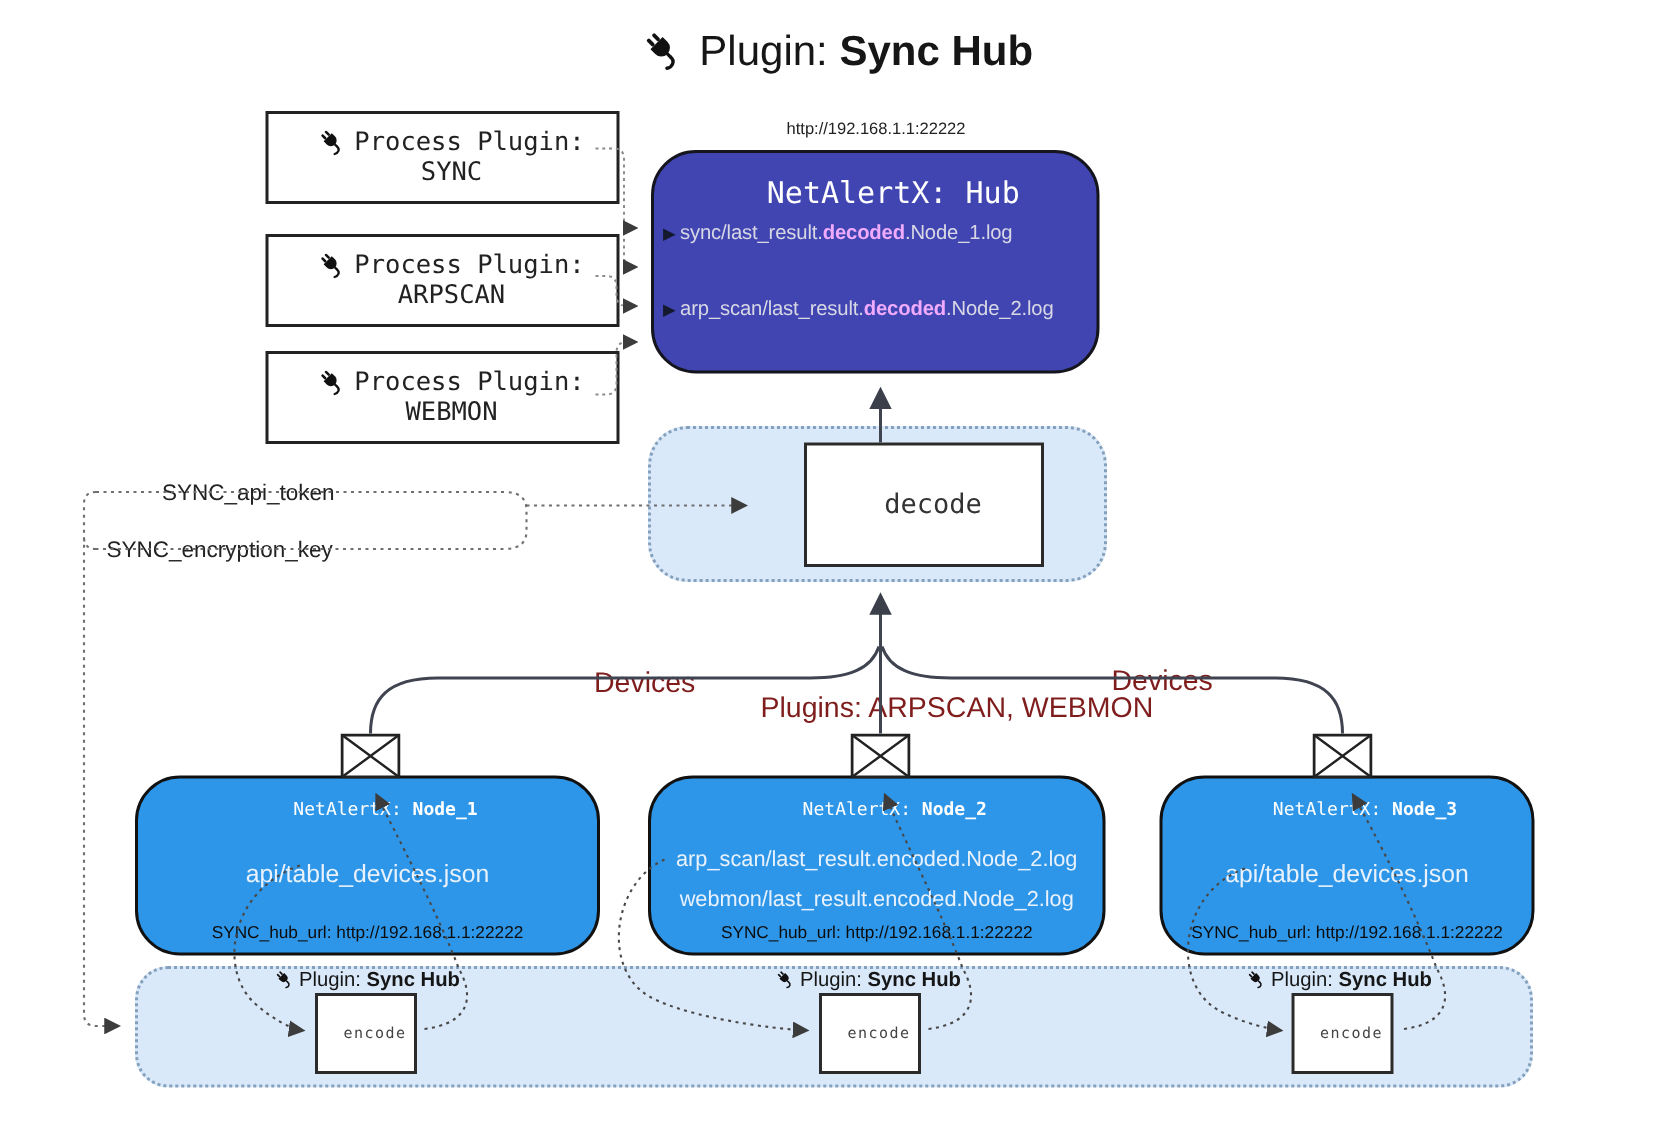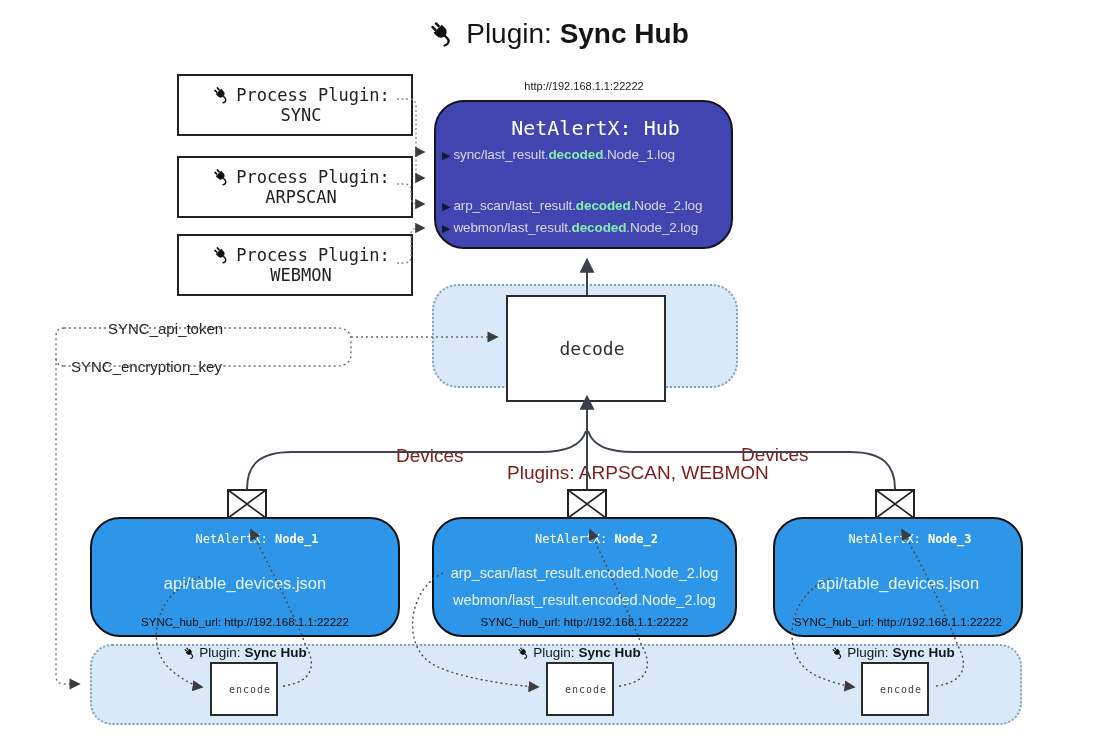--- a/index.html
+++ b/index.html
@@ -21,27 +21,27 @@
   .pbox .ic{margin-right:2px;}
 
   
   .hub-url{left:434px;top:80px;width:300px;text-align:center;font-size:11px;color:#222;z-index:3;}
   .hub{left:434px;top:100px;width:299px;height:149px;background:#4145b2;border:2px solid #15151d;
        border-radius:30px;z-index:1;box-sizing:border-box;}
   .hub-title{position:absolute;left:0;top:14px;width:100%;text-align:center;color:#fff;font-size:20px;}
   .hub-title b{font-weight:400;}
   .hub-line{position:absolute;left:6px;width:290px;white-space:nowrap;color:#d8d8e4;
             font-size:13.5px;letter-spacing:-0.1px;}
-  .hub-line b{color:#86efac;font-weight:700;}
+  .hub-line b{color:#f0abfc;font-weight:700;}
   .hub-line .tri{font-size:11px;color:#14192e;margin-right:3px;}
 
   
   .decode-wrap{left:432px;top:284px;width:306px;height:104px;background:#d9e9fa;
                border:2px dotted #84a0bd;border-radius:26px;z-index:1;box-sizing:border-box;}
-  .decode-box{left:506px;top:295px;width:160px;height:107px;background:#fff;border:2px solid #2b2b2b;
+  .decode-box{left:536px;top:295px;width:160px;height:83px;background:#fff;border:2px solid #2b2b2b;
               z-index:1;display:flex;align-items:center;justify-content:center;font-size:18px;color:#333;
               box-sizing:border-box;}
 
   
   .tok{background:#fff;padding:0 5px;font-size:15px;color:#222;z-index:3;white-space:nowrap;}
 
   
   .edge-label{background:#fff;padding:0 4px;font-size:19px;color:#7f1d1d;z-index:3;white-space:nowrap;}
 
   
@@ -122,21 +122,20 @@
         <span>Process Plugin:</span>
       </div>
     <div>WEBMON</div>
   </div>
 
   <div class="abs hub-url">http://192.168.1.1:22222</div>
   <div class="abs hub">
     <div class="hub-title mono"><span>NetAlertX:</span> <b>Hub</b></div>
     <div class="hub-line" style="top:45px"><span class="tri">▶</span><span>sync/last_result.</span><b>decoded</b><span>.Node_1.log</span></div>
     <div class="hub-line" style="top:96px"><span class="tri">▶</span><span>arp_scan/last_result.</span><b>decoded</b><span>.Node_2.log</span></div>
-    <div class="hub-line" style="top:118px"><span class="tri">▶</span><span>webmon/last_result.</span><b>decoded</b><span>.Node_2.log</span></div>
   </div>
 
   <div class="abs decode-wrap"></div>
   <div class="abs decode-box mono">decode</div>
 
   <div class="abs tok" style="left:103px;top:320px">SYNC_api_token</div>
   <div class="abs tok" style="left:66px;top:358px">SYNC_encryption_key</div>
 
   <div class="abs edge-label" style="left:392px;top:445px">Devices</div>
   <div class="abs edge-label" style="left:737px;top:444px">Devices</div>

